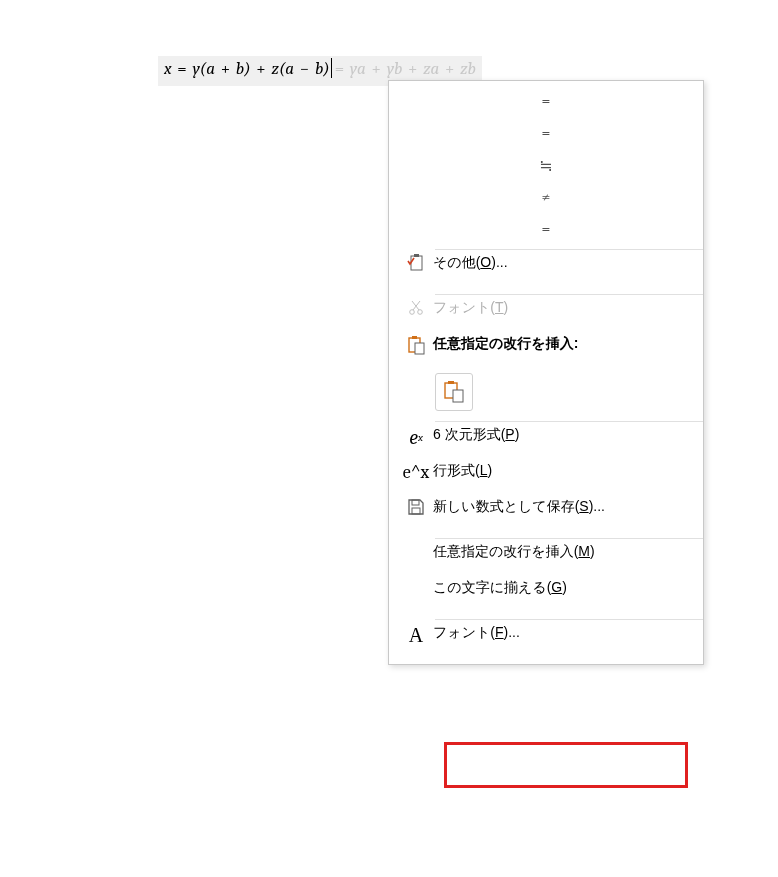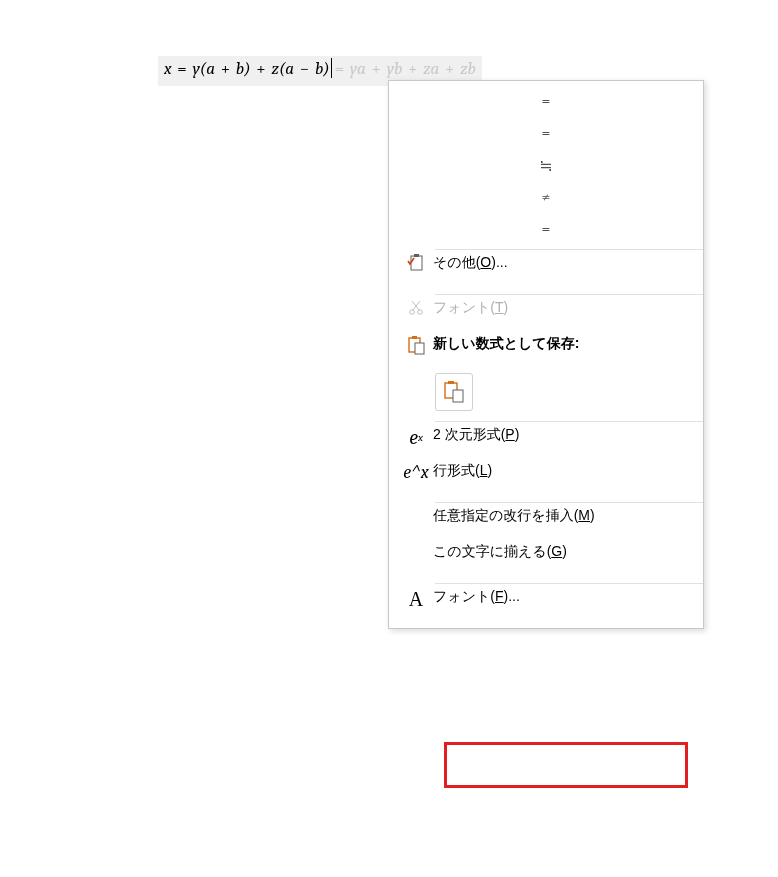--- a/index.html
+++ b/index.html
@@ -81,52 +81,64 @@
 
 
   <div class="menu-item section-head">
     <span class="icon">
       <svg width="20" height="20" viewBox="0 0 20 20">
           <rect x="3" y="3" width="11" height="14" fill="none" stroke="#d07018" stroke-width="1.4"></rect>
           <rect x="6" y="1" width="5" height="3" fill="#d07018"></rect>
           <rect x="9" y="8" width="9" height="11" fill="#fff" stroke="#606060"></rect>
         </svg>
     </span>
-    <span class="label">新しい数式として保存:</span>
+    <span class="label">任意指定の改行を挿入:</span>
   </div>
   <div class="paste-row">
     <div class="paste-opt">
       <svg width="22" height="22" viewBox="0 0 22 22">
           <rect x="2" y="2" width="12" height="15" fill="none" stroke="#d07018" stroke-width="1.4"></rect>
           <rect x="5" y="0" width="6" height="3" fill="#d07018"></rect>
           <rect x="10" y="9" width="10" height="12" fill="#fff" stroke="#606060"></rect>
         </svg>
     </div>
   </div>
 
   <div class="menu-sep"></div>
 
   <div class="menu-item">
     <span class="icon" style="font-family:Cambria,serif;font-style:italic;font-size:20px;color:#000">
       e<span style="font-size:11px;vertical-align:7px">x</span>
     </span>
     <span class="label">
-      <span>2 次元形式</span>(<span class="underline">P</span>)
+      <span>6 次元形式</span>(<span class="underline">P</span>)
     </span>
   </div>
 
   <div class="menu-item">
-    <span class="icon" style="font-family:Cambria,serif;font-style:italic;font-size:18px;color:#000">
+    <span class="icon" style="font-family:Cambria,serif;font-size:18px;color:#000">
       e^x
     </span>
     <span class="label">
       <span>行形式</span>(<span class="underline">L</span>)
     </span>
   </div>
 
+  <div class="menu-item">
+    <span class="icon">
+      <svg width="18" height="18" viewBox="0 0 18 18">
+          <path d="M2 2 H13 L16 5 V16 H2 Z" fill="none" stroke="#606060" stroke-width="1.3"></path>
+          <rect x="5" y="2" width="7" height="5" fill="none" stroke="#606060"></rect>
+          <rect x="5" y="10" width="8" height="6" fill="none" stroke="#606060"></rect>
+        </svg>
+    </span>
+    <span class="label">
+      <span>新しい数式として保存</span>(<span class="underline">S</span>)<span>...</span>
+    </span>
+  </div>
 
   <div class="menu-sep"></div>
 
   <div class="menu-item">
     <span class="icon"></span>
     <span class="label">
       <span>任意指定の改行を挿入</span>(<span class="underline">M</span>)
     </span>
   </div>
 

